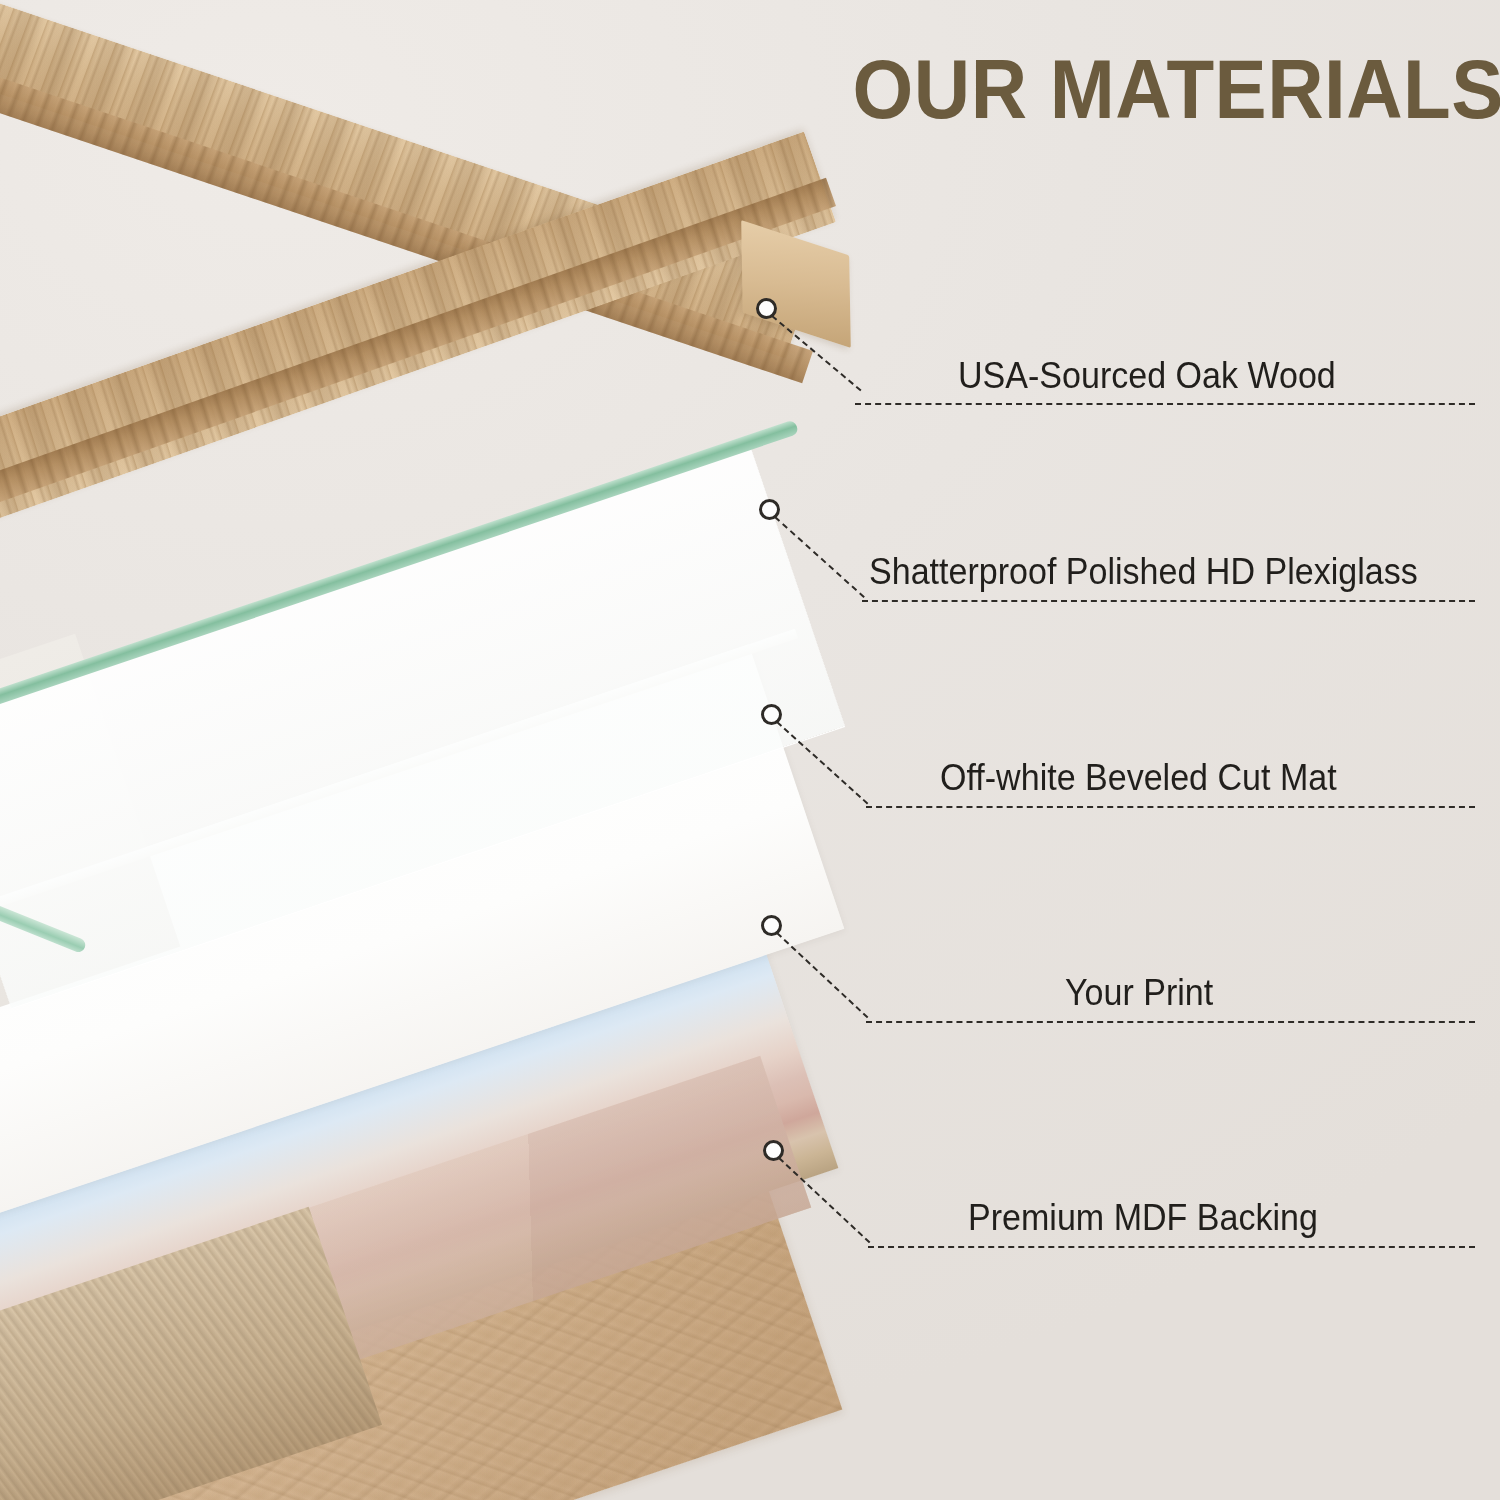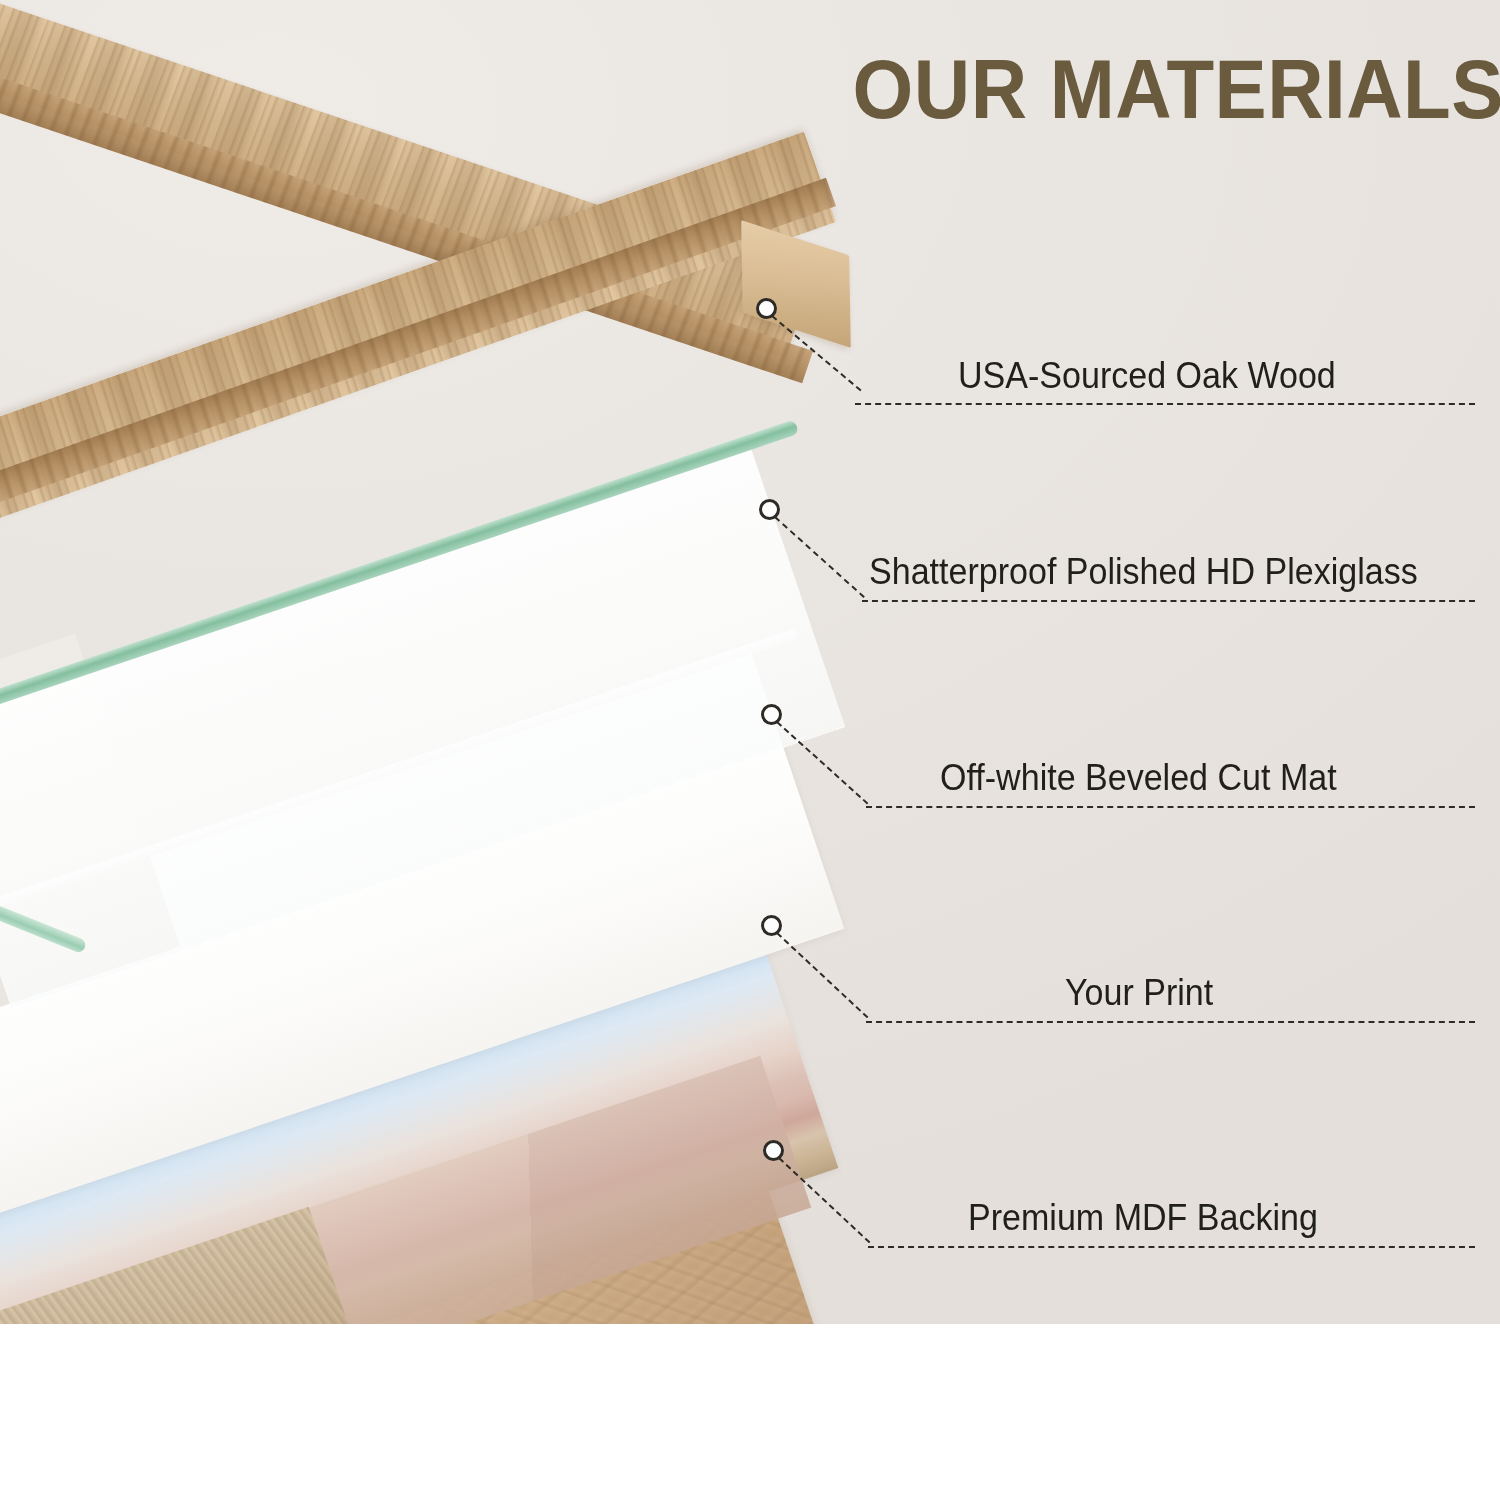--- a/index.html
+++ b/index.html
@@ -1,19 +1,19 @@
 <!DOCTYPE html>
 <html><head>
 <meta charset="utf-8">
 <style>
   * { margin:0; padding:0; box-sizing:border-box; }
   html,body{ background:#ffffff; }
   #stage{
     position:relative;
-    width:1500px; height:1324px;
+    width:1500px; height:1500px;
     overflow:hidden;
     background:#84cc16;
     font-family:"Liberation Sans", sans-serif;
   }
   
   #bg-gradient{
     position:absolute; inset:0;
     background:
       radial-gradient(120% 90% at 18% 8%, #efebe7 0%, #e9e5e1 45%, #e4dfda 100%);
   }

